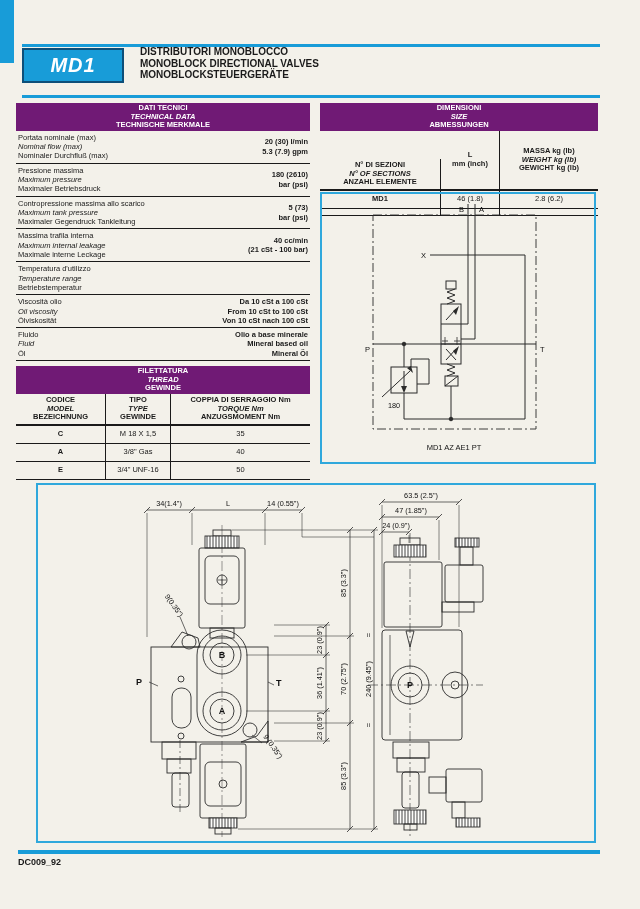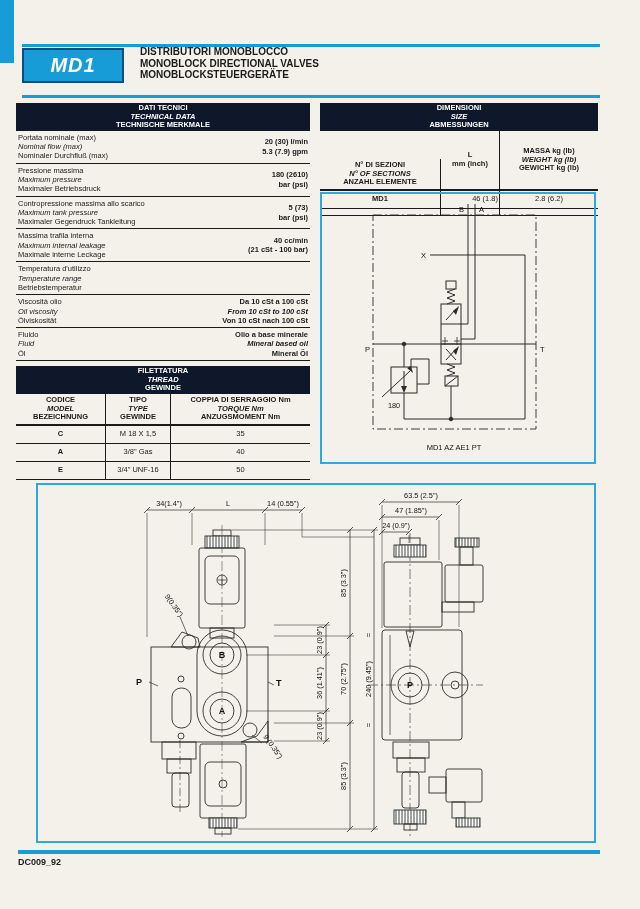--- a/index.html
+++ b/index.html
@@ -6,29 +6,29 @@
   body{width:640px;height:909px;background:#f3f1ea;font-family:"Liberation Sans",sans-serif;color:#1a1a1a;position:relative;overflow:hidden;}
   .abs{position:absolute;}
   
   .corner-bar{left:0;top:0;width:14px;height:63px;background:#189cd8;}
   .rule{height:3px;background:#189cd8;}
   .md1-box{left:22px;top:48px;width:98px;height:31px;background:#189cd8;border:2px solid #0d4f79;display:flex;align-items:center;justify-content:center;}
   .md1-box span{color:#fff;font-weight:bold;font-style:italic;font-size:20px;letter-spacing:1px;}
   .htitles{left:140px;top:46px;font-size:10px;line-height:11.5px;font-weight:bold;}
   .htitles .it{}
   
-  .bluehead{background:#0f172a;color:#fff;text-align:center;font-weight:bold;font-size:7.5px;line-height:8.6px;padding:1px 8px;}
+  .bluehead{background:#701a75;color:#fff;text-align:center;font-weight:bold;font-size:7.5px;line-height:8.6px;padding:1px 8px;}
   .bluehead .it{font-style:italic;}
   
   .ttable{left:16px;top:103px;width:294px;}
   .trow{display:flex;border-bottom:1.5px solid #1a1a1a;padding:2px 2px;}
   .tlabel{flex:1;font-size:7.5px;line-height:9.3px;}
   .tlabel .it{font-style:italic;}
   .tvalue{width:112px;text-align:right;font-size:7.5px;line-height:9.3px;font-weight:bold;display:flex;flex-direction:column;justify-content:center;}
-  .tvalue .it{font-style:italic;}
+  .tvalue .it{}
   
   .gtable{font-size:7.5px;line-height:8.8px;text-align:center;}
   .gcols{display:flex;border-bottom:2px solid #1a1a1a;}
   .gcell{padding:2px 1px;display:flex;flex-direction:column;justify-content:center;}
   .gcell.vr{border-right:1.2px solid #1a1a1a;}
   .gcell b{font-weight:bold;}
   .gcell .it{font-style:italic;font-weight:bold;}
   .grow{display:flex;border-bottom:1.2px solid #1a1a1a;}
   .gdata{display:flex;flex-direction:column;justify-content:center;padding:2px 1px;}
   .gdata.vr{border-right:1.2px solid #1a1a1a;}
@@ -207,21 +207,21 @@
       <b>mm (inch)</b>
     </div>
     <div class="gcell" style="flex:1;">
       <b>MASSA kg (lb)</b>
       <span class="it">WEIGHT kg (lb)</span>
       <b>GEWICHT kg (lb)</b>
     </div>
   </div>
   <div class="grow" style="height:17px;">
     <div class="gdata vr" style="width:118px;font-weight:bold;">MD1</div>
-    <div class="gdata vr" style="width:56px;text-align:right;">46 (1.8)</div>
+    <div class="gdata vr" style="width:56px;">46 (1.8)</div>
     <div class="gdata" style="flex:1;">2.8 (6.2)</div>
   </div>
   <div class="grow" style="height:6px;">
     <div class="gdata vr" style="width:118px;"></div>
     <div class="gdata vr" style="width:56px;"></div>
     <div class="gdata" style="flex:1;"></div>
   </div>
 </div>
 
 <div class="abs schem-box">

